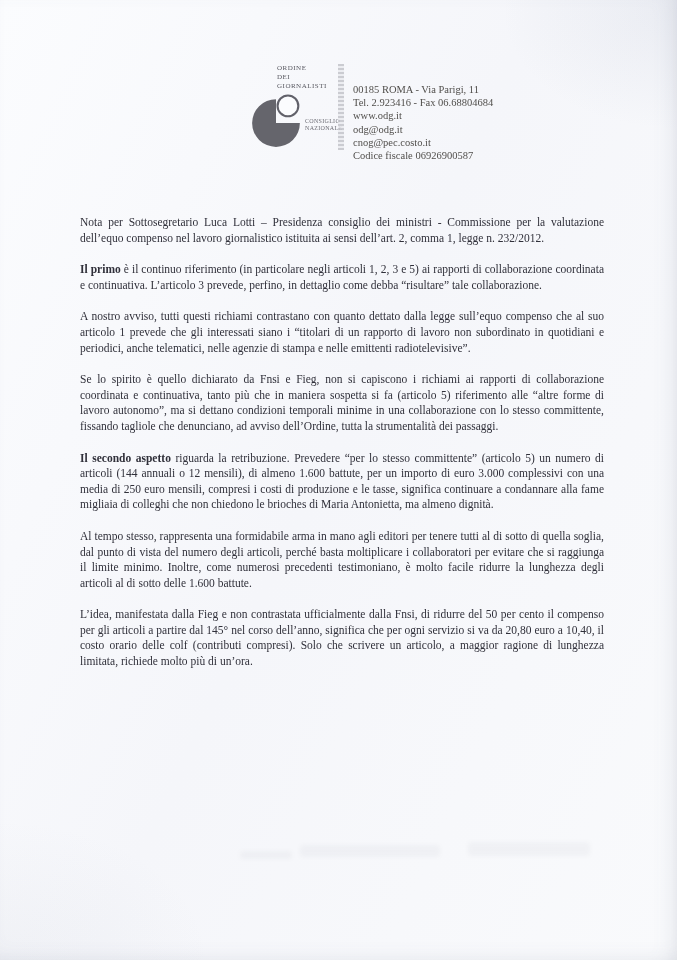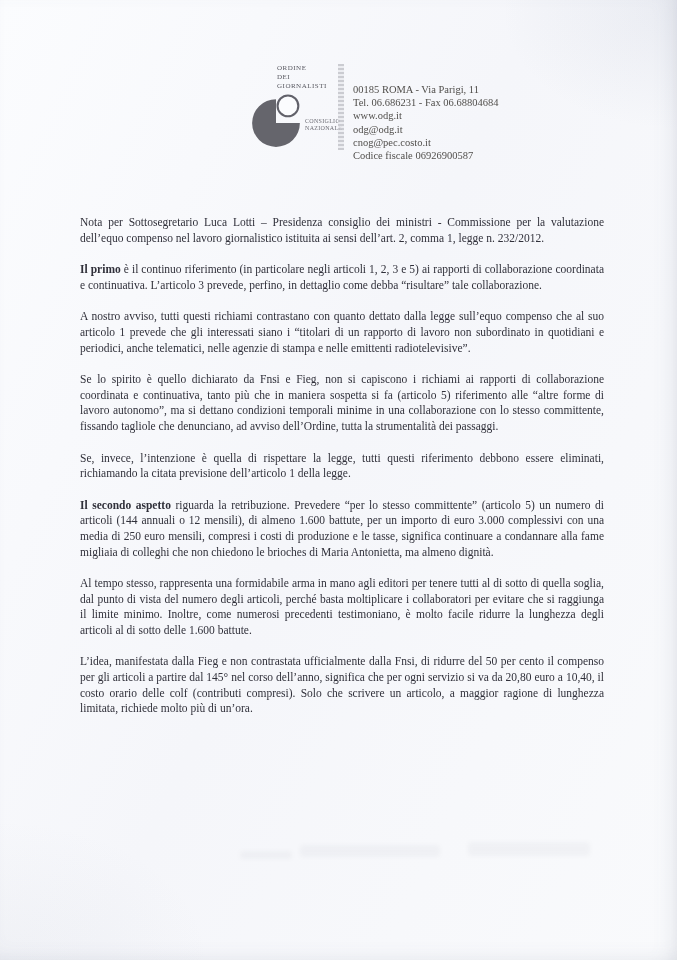--- a/index.html
+++ b/index.html
@@ -57,38 +57,37 @@
 
     <div class="org-subtitle">
       <div>CONSIGLIO</div>
       <div>NAZIONALE</div>
     </div>
 
     <div class="lh-divider"></div>
 
     <div class="contact">
       <div>00185 ROMA - Via Parigi, 11</div>
-      <div>Tel. 06.686231 - Fax 06.68804684</div>
+      <div>Tel. 2.923416 - Fax 06.68804684</div>
       <div>www.odg.it</div>
       <div>odg@odg.it</div>
       <div>cnog@pec.costo.it</div>
       <div>Codice fiscale 06926900587</div>
     </div>
   </header>
 
   <main class="doc-body">
     <p class="para"><span>Nota per Sottosegretario Luca Lotti – Presidenza consiglio dei ministri - Commissione per la valutazione dell’equo compenso nel lavoro giornalistico istituita ai sensi dell’art. 2, comma 1, legge n. 232/2012.</span></p>
 
 
     <p class="para"><strong class="lead">Il primo</strong><span> è il continuo riferimento (in particolare negli articoli 1, 2, 3 e 5) ai rapporti di collaborazione coordinata e continuativa. L’articolo 3 prevede, perfino, in dettaglio come debba “risultare” tale collaborazione.</span></p>
 
     <p class="para"><span>A nostro avviso, tutti questi richiami contrastano con quanto dettato dalla legge sull’equo compenso che al suo articolo 1 prevede che gli interessati siano i “titolari di un rapporto di lavoro non subordinato in quotidiani e periodici, anche telematici, nelle agenzie di stampa e nelle emittenti radiotelevisive”.</span></p>
 
     <p class="para joined"><span>Se lo spirito è quello dichiarato da Fnsi e Fieg, non si capiscono i richiami ai rapporti di collaborazione coordinata e continuativa, tanto più che in maniera sospetta si fa (articolo 5) riferimento alle “altre forme di lavoro autonomo”, ma si dettano condizioni temporali minime in una collaborazione con lo stesso committente, fissando tagliole che denunciano, ad avviso dell’Ordine, tutta la strumentalità dei passaggi.</span></p>
-    <p class="para joined"><span>Se, invece, l’intenzione è quella di rispettare la legge, tutti questi riferimento debbono essere eliminati, richiamando la citata previsione dell’articolo 1 della legge.</span></p>
 
     <p class="para"><strong class="lead">Il secondo aspetto</strong><span> riguarda la retribuzione. Prevedere “per lo stesso committente” (articolo 5) un numero di articoli (144 annuali o 12 mensili), di almeno 1.600 battute, per un importo di euro 3.000 complessivi con una media di 250 euro mensili, compresi i costi di produzione e le tasse, significa continuare a condannare alla fame migliaia di colleghi che non chiedono le brioches di Maria Antonietta, ma almeno dignità.</span></p>
 
     <p class="para"><span>Al tempo stesso, rappresenta una formidabile arma in mano agli editori per tenere tutti al di sotto di quella soglia, dal punto di vista del numero degli articoli, perché basta moltiplicare i collaboratori per evitare che si raggiunga il limite minimo. Inoltre, come numerosi precedenti testimoniano, è molto facile ridurre la lunghezza degli articoli al di sotto delle 1.600 battute.</span></p>
 
     <p class="para"><span>L’idea, manifestata dalla Fieg e non contrastata ufficialmente dalla Fnsi, di ridurre del 50 per cento il compenso per gli articoli a partire dal 145° nel corso dell’anno, significa che per ogni servizio si va da 20,80 euro a 10,40, il costo orario delle colf (contributi compresi). Solo che scrivere un articolo, a maggior ragione di lunghezza limitata, richiede molto più di un’ora.</span></p>
   </main>
 
   <div class="smudge s1"></div>
   <div class="smudge s2"></div>

